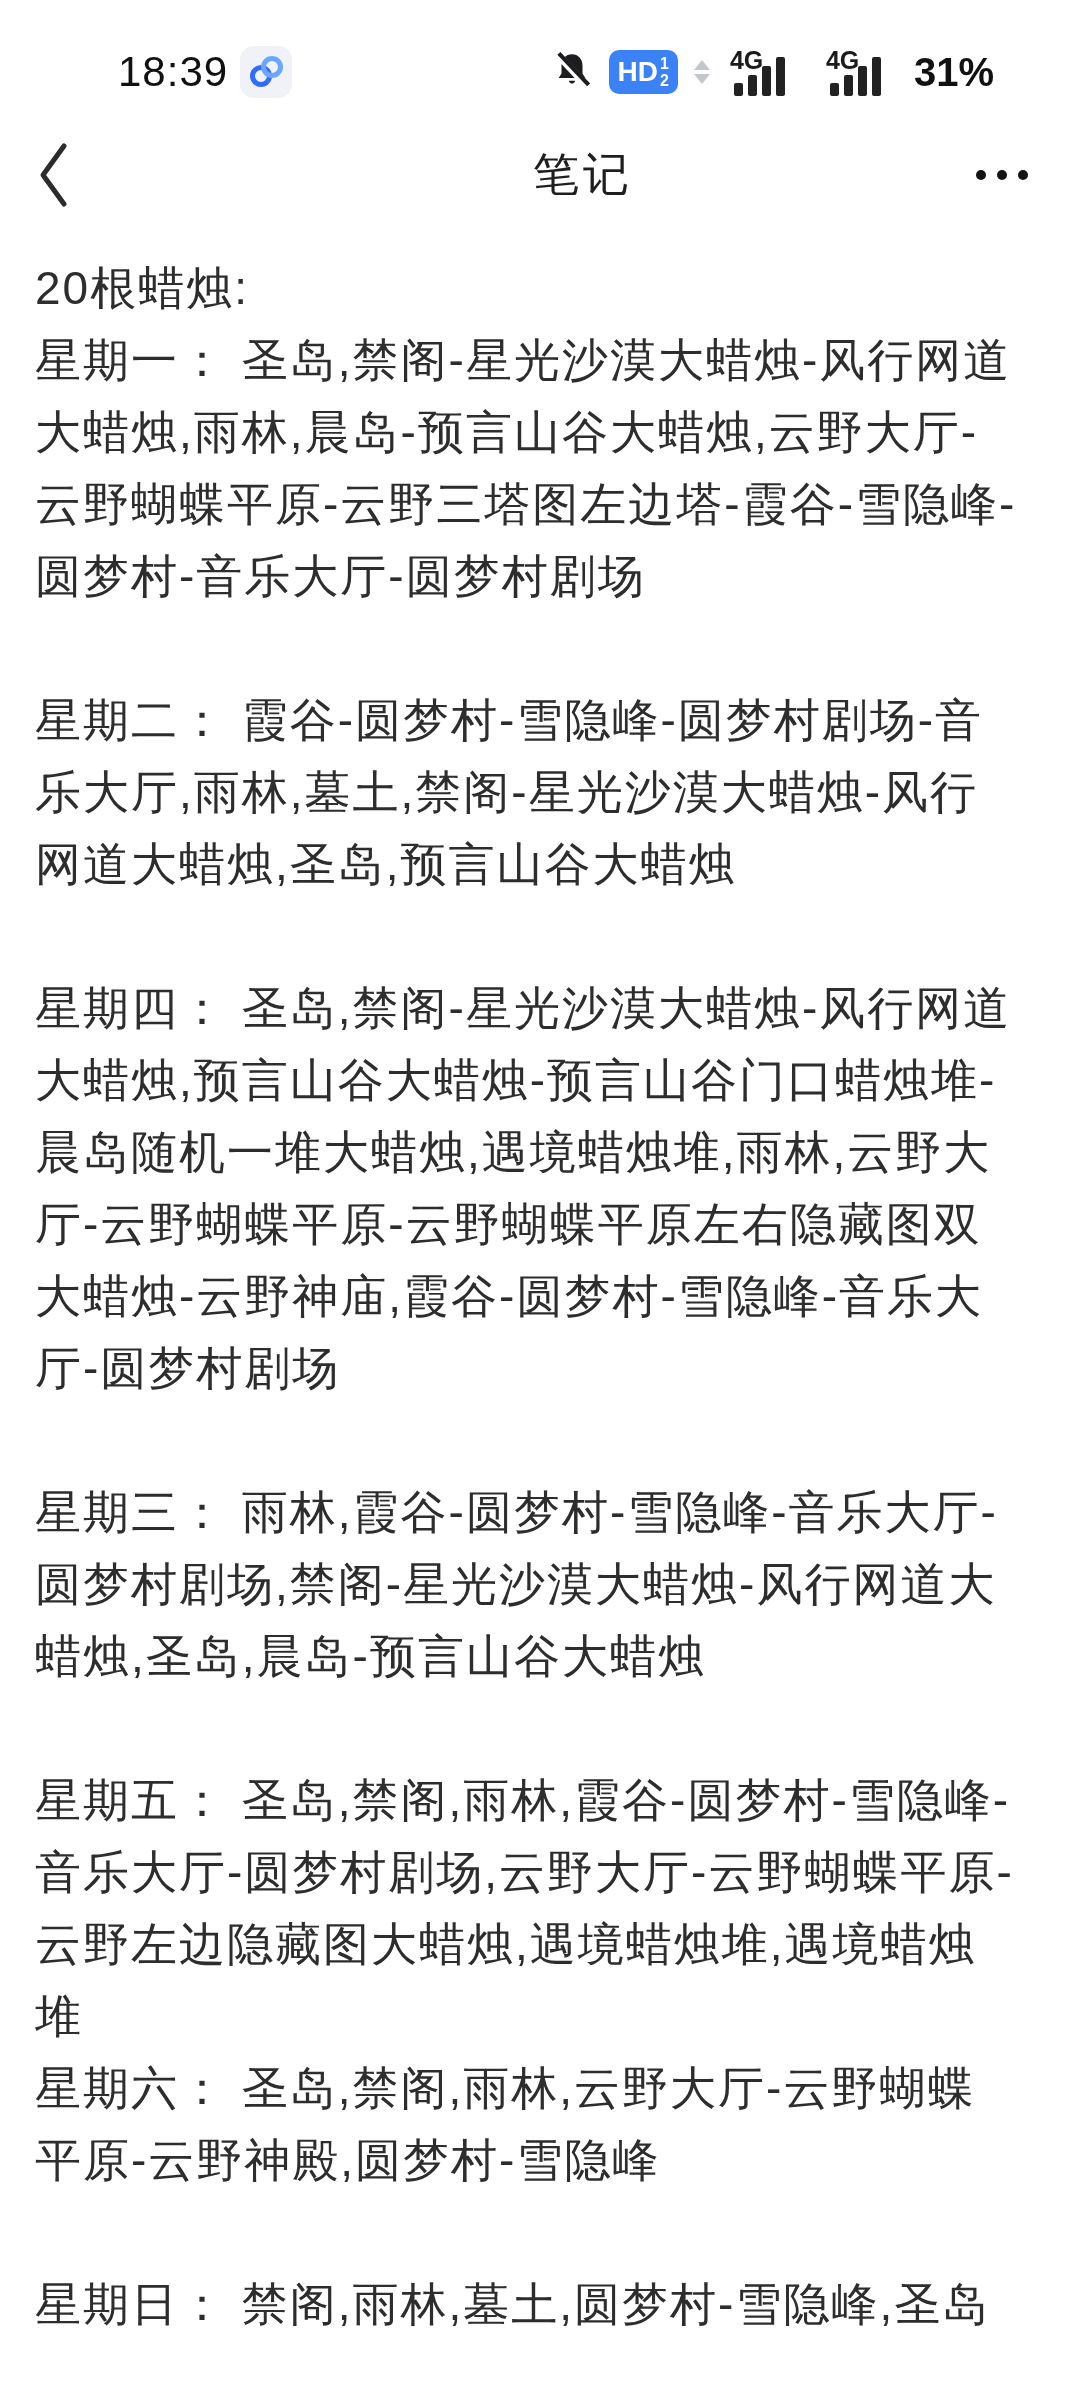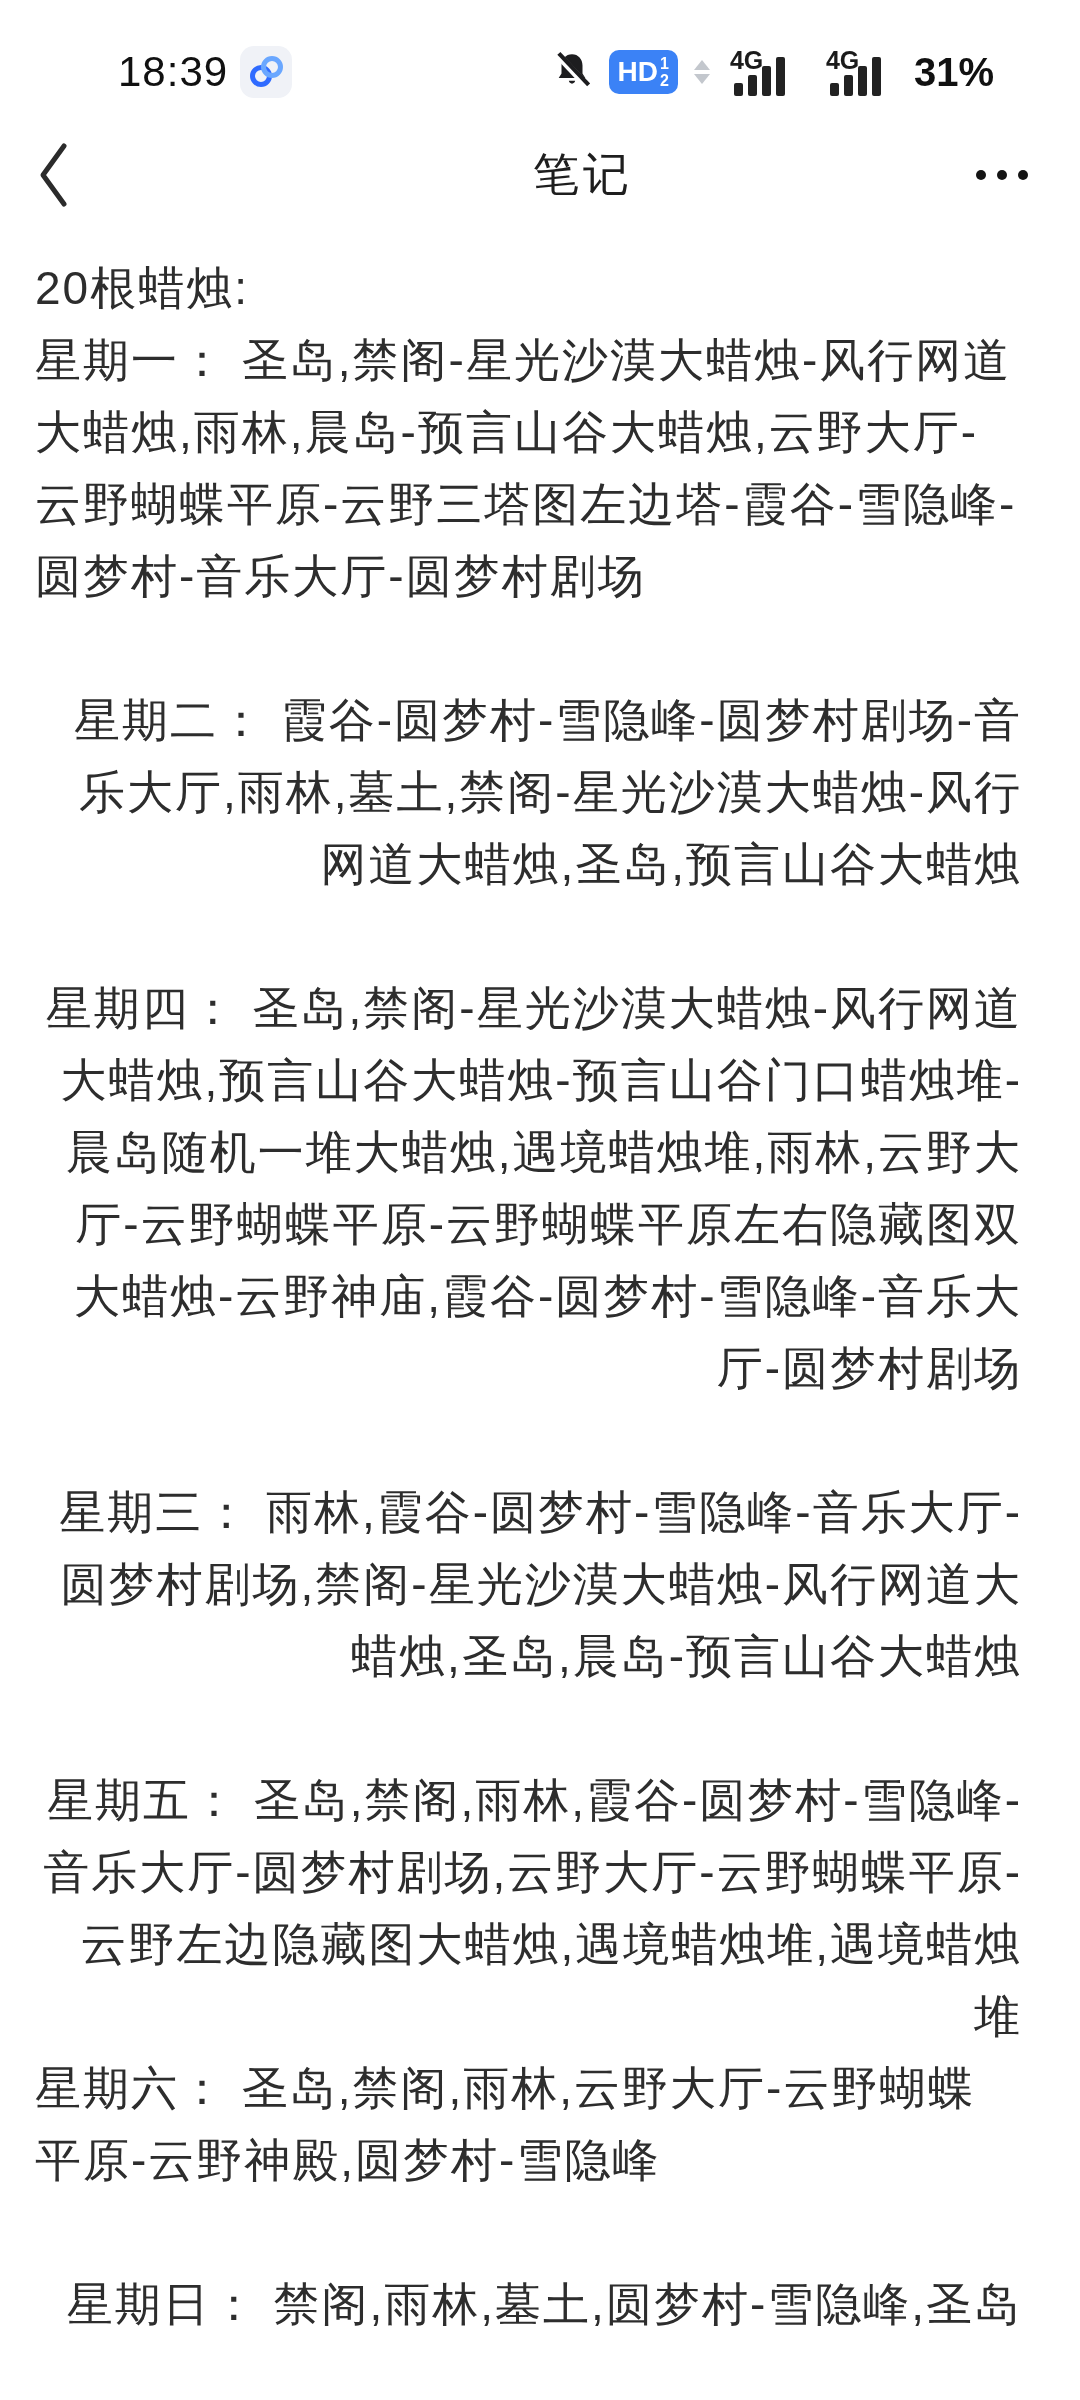--- a/index.html
+++ b/index.html
@@ -99,21 +99,21 @@
   .note-body {
     padding: 22px 58px 0 35px;
     box-sizing: border-box;
     font-size: 46px;
     line-height: 72px;
     color: #2d2d2d;
     letter-spacing: 2px;
     word-break: break-all;
   }
   .note-para { margin: 0; }
-  .note-para.gap { margin-top: 72px; text-align: right; }
+  .note-para.gap { margin-top: 72px; }
 </style>
 </head>
 <body>
 
 <div class="status-bar">
   <div class="sb-left">
     <span class="sb-time">18:39</span>
     <span class="sync-chip">
       <svg width="40" height="40" viewBox="0 0 40 40" fill="none">
         <circle cx="15" cy="24" r="8.5" stroke="#2f6bff" stroke-width="5"></circle>

